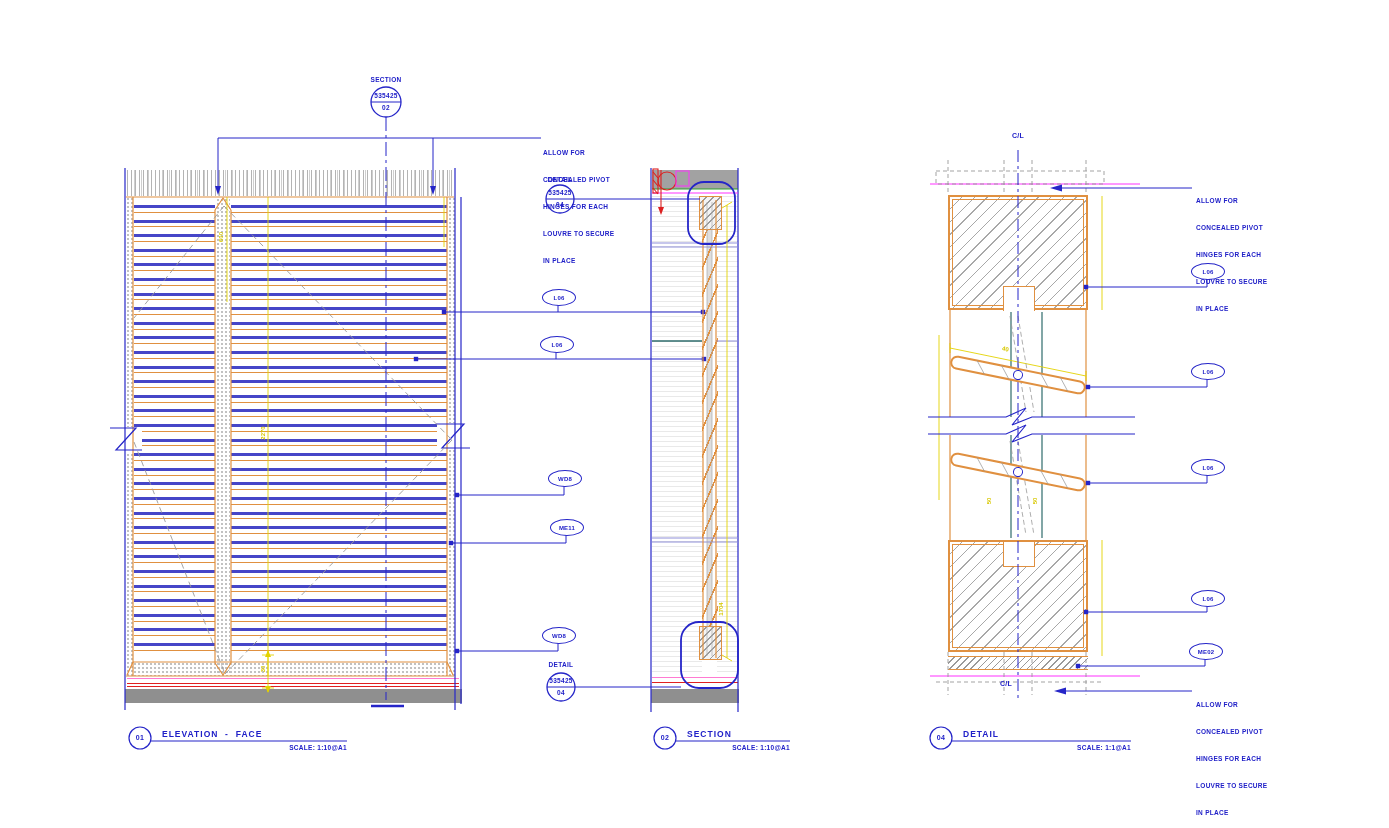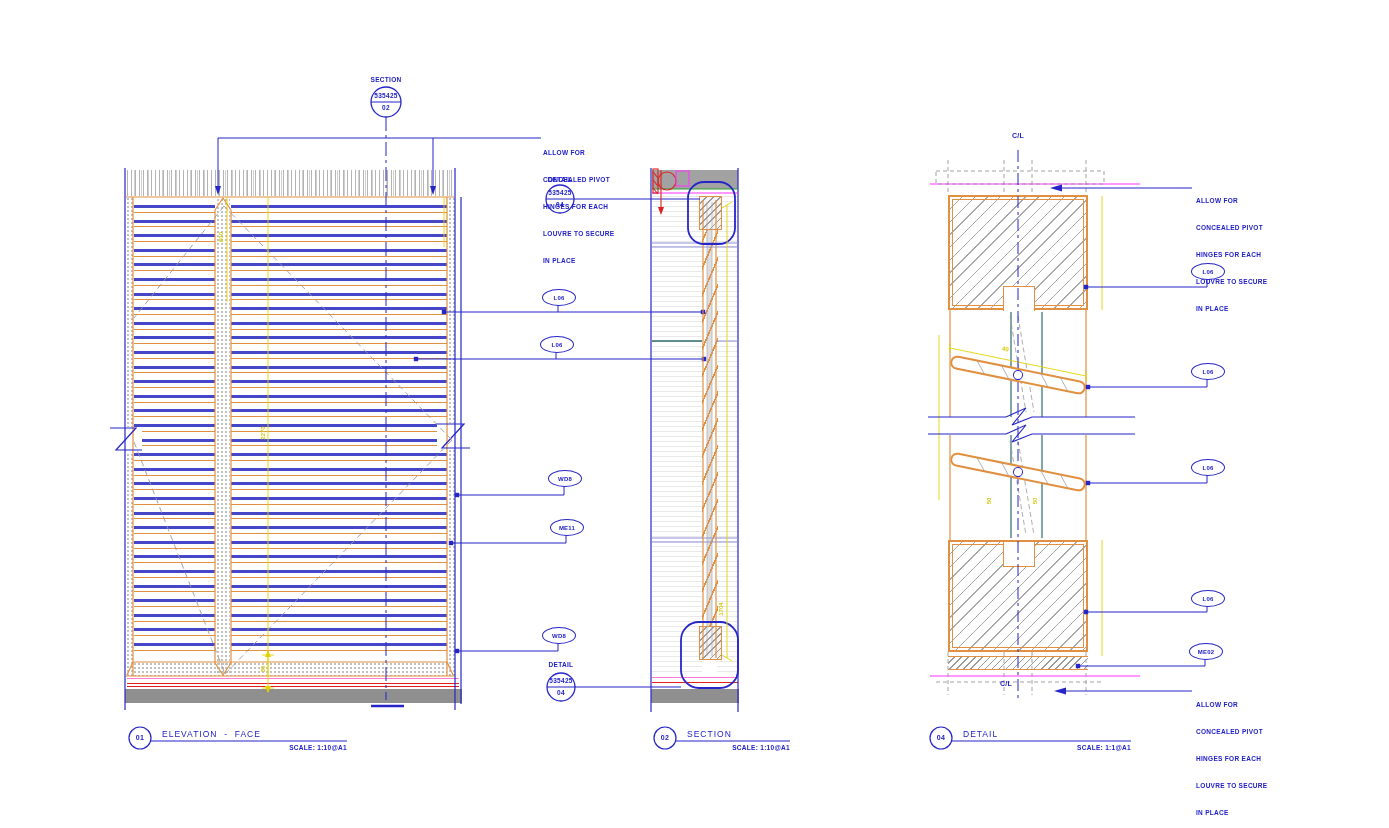--- a/index.html
+++ b/index.html
@@ -7,21 +7,21 @@
           font-family:"Liberation Sans",sans-serif;}
   .abs{position:absolute;}
   .t{position:absolute;color:#2020c8;letter-spacing:.3px;white-space:pre;}
   .note{font-size:6.5px;line-height:9px;font-weight:bold;}
   .bubble{position:absolute;width:32px;height:15px;border:1.2px solid #2525c8;border-radius:50%;
           color:#2020c8;font-size:6px;font-weight:bold;display:flex;align-items:center;justify-content:center;
           background:#fff;letter-spacing:.2px;}
   .mktxt{font-size:6.5px;font-weight:bold;text-align:center;}
   .dim{position:absolute;color:#d8c800;font-size:6px;font-weight:bold;white-space:nowrap;}
   .rot{transform:rotate(-90deg);transform-origin:center;}
-  .ttl{font-size:8.5px;font-weight:normal;letter-spacing:1px;}
+  .ttl{font-size:8.5px;font-weight:bold;letter-spacing:1px;}
   .scl{font-size:6.5px;font-weight:bold;text-align:right;}
   .num{font-size:7px;font-weight:bold;text-align:center;}
   .grain{background:repeating-linear-gradient(to bottom,#e9e9e9 0 1px,transparent 1px 5px);}
   .hatch{background:repeating-linear-gradient(135deg,transparent 0 8px,#a8a8a8 8px 9px);}
   .hatchf{background:repeating-linear-gradient(135deg,transparent 0 4px,#9a9a9a 4px 5px);}
   .dots{background-image:radial-gradient(#bdbdbd .7px,transparent .8px);background-size:4px 4px;}
   .louv{background:repeating-linear-gradient(to bottom,
         #4646c8 0px,#4646c8 3px,transparent 3px,transparent 6.8px,
         #e09040 6.8px,#e09040 7.8px,transparent 7.8px,transparent 14.6px);}
   .rungs{background:repeating-linear-gradient(113deg,#e09040 0 1.6px,transparent 1.6px 10.5px);}

